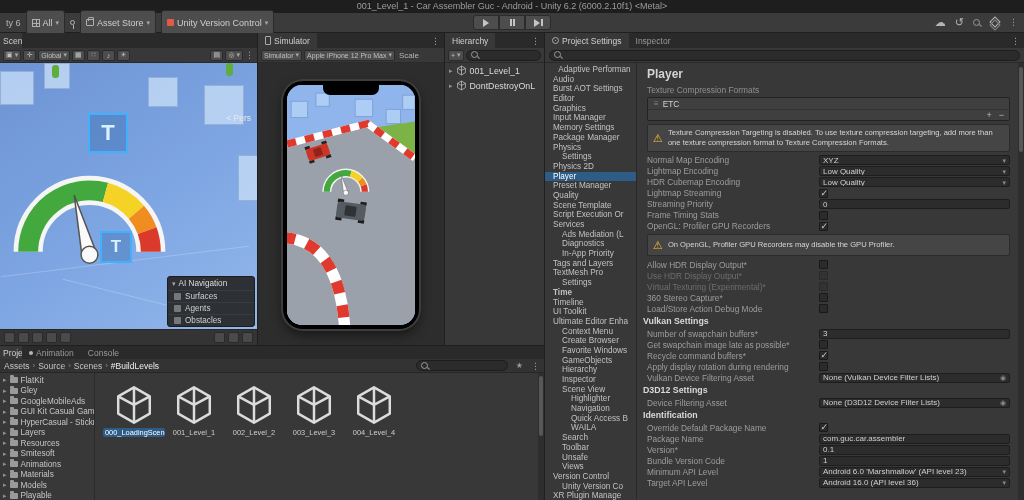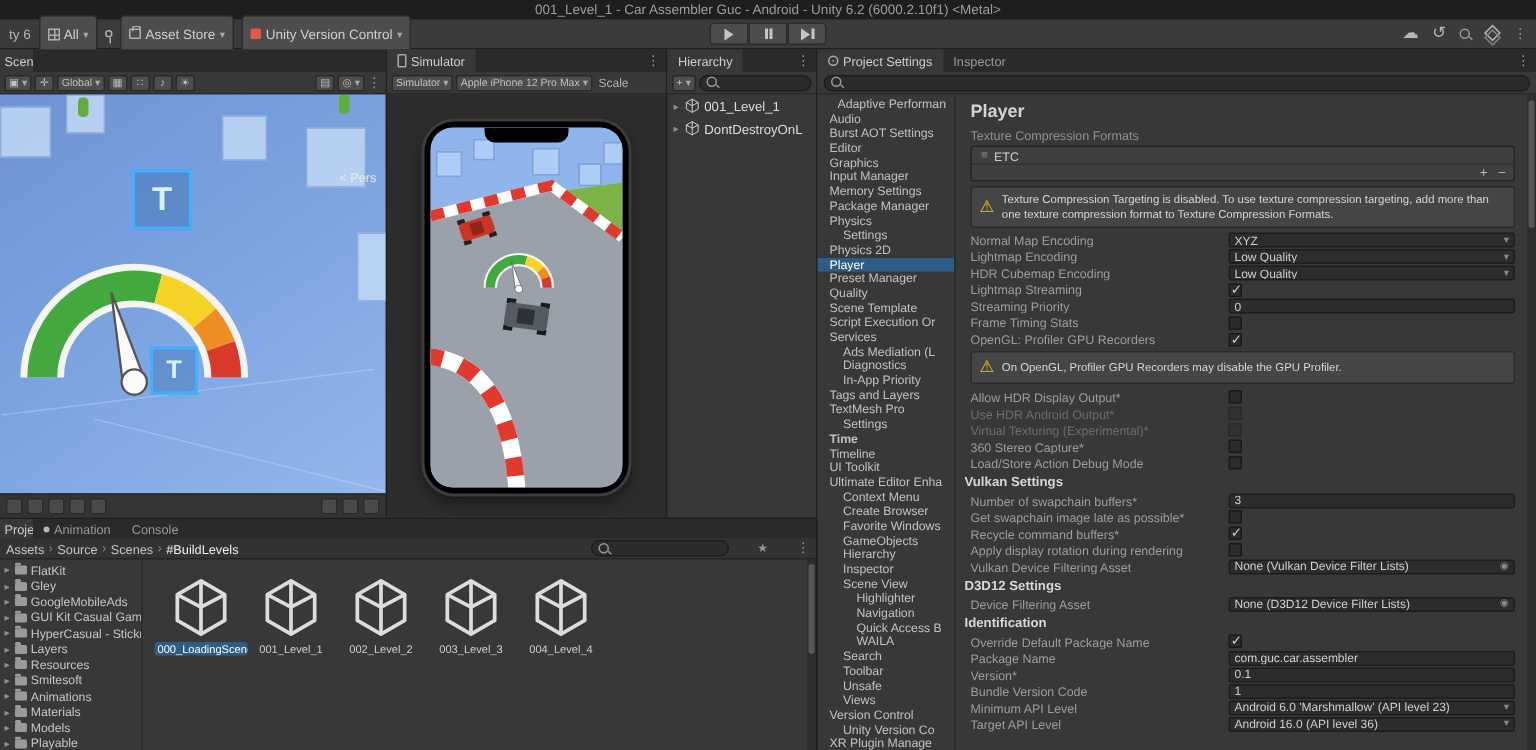--- a/index.html
+++ b/index.html
@@ -89,21 +89,21 @@
 .sheader{height:14px;line-height:14px;font-weight:bold;color:#d8d8d8;font-size:8.8px;padding-left:6px}
 .srow{display:flex;align-items:center;height:11px;padding:0 8px 0 10px;gap:4px;font-size:8.3px}
 .srow .lab{width:168px;flex:none;color:#9d9d9d;white-space:nowrap;overflow:hidden}
 .srow.disabled .lab{color:#6d6d6d}
 .cb{width:9px;height:9px;background:#2b2b2b;border:1px solid #191919;border-radius:1px;position:relative;flex:none}
 .cb.checked::after{content:'✓';position:absolute;left:0.5px;top:-2px;font-size:9px;color:#ccc}
 .srow.disabled .cb{opacity:.45}
 .field{flex:1;height:10px;background:#2c2c2c;border:1px solid #1d1d1d;border-radius:2px;font-size:8px;line-height:9px;color:#cfcfcf;padding:0 3px;display:flex;align-items:center;overflow:hidden;white-space:nowrap}
 .field.dd::after{content:'▾';margin-left:auto;color:#8a8a8a;font-size:7px}
 .field.obj::after{content:'◉';margin-left:auto;color:#8a8a8a;font-size:7px}
-#pb-crumbbar{height:14px;background:#333;border-bottom:1px solid #262626;display:flex;align-items:center;gap:19px;padding:0 4px;font-size:8.5px}
+#pb-crumbbar{height:14px;background:#333;border-bottom:1px solid #262626;display:flex;align-items:center;gap:8px;padding:0 4px;font-size:8.5px}
 .crumb{color:#c4c4c4;white-space:nowrap}
 .crumb.last{color:#eee}
 .crumb-sep{color:#8a8a8a;font-size:8px}
 #pb-body{position:absolute;left:0;right:0;top:27px;bottom:0}
 #pb-tree{position:absolute;left:0;top:0;bottom:0;width:95px;border-right:1px solid #2a2a2a;overflow:hidden;padding-top:2px}
 .f-row{height:10.5px;display:flex;align-items:center;gap:3px;padding-left:3px;font-size:8.2px;color:#c6c6c6;white-space:nowrap;overflow:hidden}
 .folder-ico{width:8px;height:6px;background:#9a9a9a;border-radius:1px;position:relative;flex:none}
 .folder-ico::before{content:'';position:absolute;top:-2px;left:0;width:4px;height:2px;background:#9a9a9a;border-radius:1px 1px 0 0}
 #pb-grid{position:absolute;left:96px;right:6px;top:0;bottom:0;display:flex;align-items:flex-start;gap:4px;padding:10px 4px 0 10px;overflow:hidden}
 #pb-scroll{position:absolute;right:0;top:0;bottom:0;width:6px;background:#2e2e2e}
@@ -202,20 +202,40 @@
       <path d="M10,50 A40,40 0 0 1 90,50" fill="none" stroke="#f5f5f5" stroke-width="19"></path>
       <path d="M10,50 A40,40 0 0 1 60.4,11.4" fill="none" stroke="#43a93f" stroke-width="13"></path>
       <path d="M60.4,11.4 A40,40 0 0 1 80.6,24.3" fill="none" stroke="#f4d326" stroke-width="13"></path>
       <path d="M80.6,24.3 A40,40 0 0 1 87.6,36.3" fill="none" stroke="#ef8d20" stroke-width="13"></path>
       <path d="M87.6,36.3 A40,40 0 0 1 90,50" fill="none" stroke="#d93a2b" stroke-width="13"></path>
       <polygon points="45,52 55,52 40,13" fill="#fafafa" stroke="#555" stroke-width="1"></polygon>
       <circle cx="50" cy="52" r="5.5" fill="#fafafa" stroke="#555" stroke-width="1"></circle>
     </svg>
     <div class="ttile" style="left:100px;top:168px;width:32px;height:32px;font-size:17px">T</div>
     <div class="persp">&lt; Pers</div>
+    <div class="ai-panel">
+      <div class="ai-header">
+        <span class="caret">▾</span>
+        <span>AI Navigation</span>
+      </div>
+      <div class="ai-body">
+          <div class="ai-row">
+            <span class="ai-ico"></span>
+            <span>Surfaces</span>
+          </div>
+          <div class="ai-row">
+            <span class="ai-ico"></span>
+            <span>Agents</span>
+          </div>
+          <div class="ai-row">
+            <span class="ai-ico"></span>
+            <span>Obstacles</span>
+          </div>
+        </div>
+    </div>
   </div>
   <div class="scene-bottombar">
     <span class="sb-ico"></span>
     <span class="sb-ico"></span>
     <span class="sb-ico"></span>
     <span class="sb-ico"></span>
     <span class="sb-ico"></span>
     <span class="sb-spacer"></span>
     <span class="sb-ico"></span>
     <span class="sb-ico"></span>
@@ -450,21 +470,21 @@
           </div>
           <div class="warnbox">
             <span class="warn-icon">⚠</span>
             <span>On OpenGL, Profiler GPU Recorders may disable the GPU Profiler.</span>
           </div>
           <div class="srow">
             <span class="lab">Allow HDR Display Output*</span>
             <span class="cb"></span>
           </div>
           <div class="srow disabled">
-            <span class="lab">Use HDR Android Output*</span>
+            <span class="lab">Use HDR Display Output*</span>
             <span class="cb"></span>
           </div>
           <div class="srow disabled">
             <span class="lab">Virtual Texturing (Experimental)*</span>
             <span class="cb"></span>
           </div>
           <div class="srow">
             <span class="lab">360 Stereo Capture*</span>
             <span class="cb"></span>
           </div>

